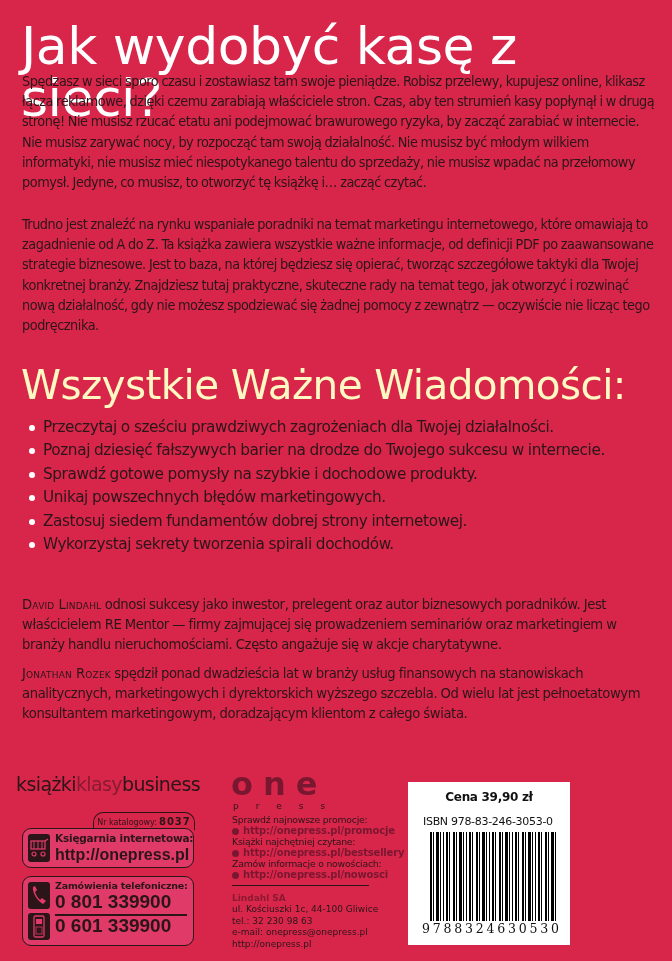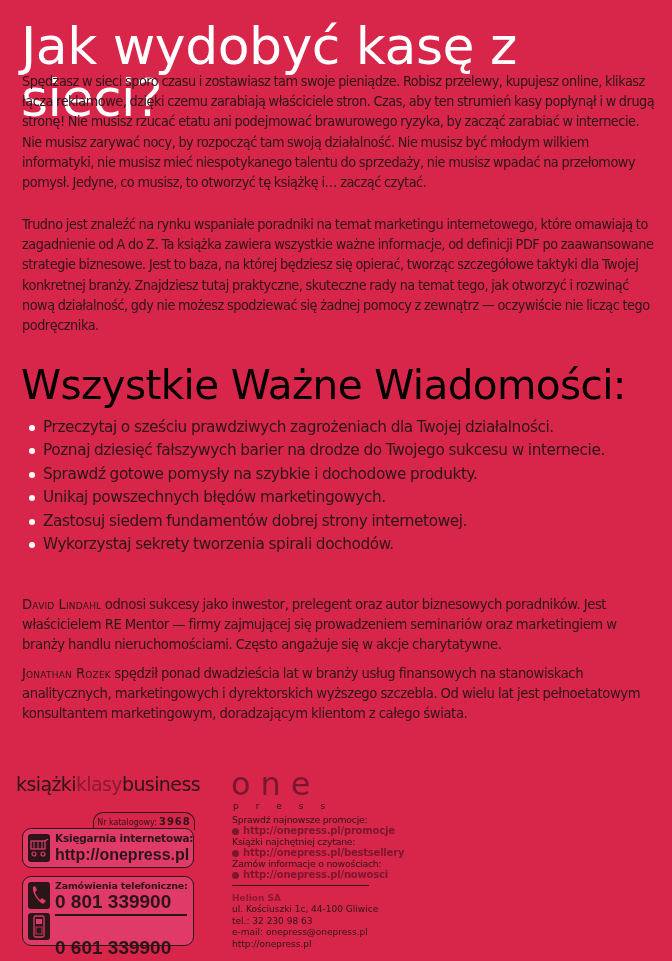--- a/index.html
+++ b/index.html
@@ -21,21 +21,21 @@
     position: absolute; left: 22px; width: 640px;
     font-size: 14.3px; line-height: 20.2px; margin: 0;
     letter-spacing: -0.45px; word-spacing: -0.5px;
     font-family: "DejaVu Sans Condensed", "DejaVu Sans", sans-serif;
     font-stretch: condensed;
   }
   .p1 { top: 71px; }
   .p2 { top: 214px; }
   .h2 {
     position: absolute; left: 21px; top: 362px;
-    font-size: 40.5px; line-height: 46px; color: #000000; margin: 0;
+    font-size: 40.5px; line-height: 46px; color: #fef9c3; margin: 0;
     font-weight: normal; letter-spacing: -0.6px;
   }
   .bullets {
     position: absolute; left: 28px; top: 416px; margin: 0; padding: 0; list-style: none;
     font-size: 15.3px; letter-spacing: -0.4px; word-spacing: -0.4px;
   }
   .bullets li { height: 23.4px; line-height: 23.4px; position: relative; padding-left: 15px; white-space: nowrap; }
   .bullets li .dot {
     position: absolute; left: 1px; top: 9px; width: 6px; height: 6px; border-radius: 50%; background: #ffffff;
   }
@@ -65,26 +65,26 @@
   }
   .box-shop .icon-sq { left: 5px; top: 5px; height: 28px; }
   .box-phone .icon-phone { left: 5px; top: 5px; height: 27px; }
   .box-phone .icon-mobile { left: 5px; top: 36px; height: 27px; }
   .box .lbl { position: absolute; left: 32px; font-size: 10.5px; font-weight: bold; color: #2b1519; white-space: nowrap; letter-spacing: -0.2px;}
   .box .big { position: absolute; left: 32px; font-family: "Liberation Sans", sans-serif; font-weight: bold; color: #2b1519; white-space: nowrap; }
   .box-shop .lbl { top: 3px; }
   .box-shop .big { top: 17px; font-size: 16px; }
   .box-phone .lbl { top: 3px; font-size: 9.5px; }
   .box-phone .big1 { top: 14px; font-size: 19px; }
-  .box-phone .big2 { top: 60px; font-size: 19px; text-align: right; }
+  .box-phone .big2 { top: 38px; font-size: 19px; text-align: right; }
   .box-phone .sep { position: absolute; left: 32px; top: 37px; width: 132px; height: 1.5px; background: #2b1519; }
 
   
   .logo { position: absolute; left: 231px; top: 769px; }
-  .logo .one { font-family: "DejaVu Sans", sans-serif; font-weight: normal; font-size: 32px; letter-spacing: 10px; color: #7a1730; line-height: 30px; }
+  .logo .one { font-family: "DejaVu Sans", sans-serif; font-weight: bold; font-size: 32px; letter-spacing: 10px; color: #7a1730; line-height: 30px; }
   .logo .press { font-size: 9px; letter-spacing: 17px; color: #2b1519; margin-top: 2px; padding-left: 2px; }
   .info { position: absolute; left: 232px; top: 814px; font-size: 9.3px; line-height: 11.1px; white-space: nowrap; letter-spacing: -0.2px; }
   .info .link { color: #7a1730; font-weight: bold; font-size: 10px; }
   .info .link .arr { display: inline-block; width: 7px; height: 7px; border-radius: 50%; background: #7a1730; margin-right: 4px; vertical-align: -0.5px; }
   .info-sep { position: absolute; left: 232px; top: 885px; width: 137px; height: 1px; background: #2b1519; }
   .addr { position: absolute; left: 232px; top: 893px; font-size: 9px; line-height: 11.4px; white-space: nowrap; }
   .addr .co { color: #8a1a32; font-weight: bold; }
 
   
   .isbn-box { position: absolute; left: 408px; top: 782px; width: 162px; height: 163px; background: #ffffff; }
@@ -120,21 +120,21 @@
     <li><span class="dot"></span><span>Wykorzystaj sekrety tworzenia spirali dochodów.</span></li>
   </ul>
 
   <div class="authors">
     <p><span class="sc">David Lindahl</span><span> odnosi sukcesy jako inwestor, prelegent oraz autor biznesowych poradników. Jest właścicielem RE Mentor — firmy zajmującej się prowadzeniem seminariów oraz marketingiem w branży handlu nieruchomościami. Często angażuje się w akcje charytatywne.</span></p>
     <p><span class="sc">Jonathan Rozek</span><span> spędził ponad dwadzieścia lat w branży usług finansowych na stanowiskach analitycznych, marketingowych i dyrektorskich wyższego szczebla. Od wielu lat jest pełnoetatowym konsultantem marketingowym, doradzającym klientom z całego świata.</span></p>
   </div>
 
   <div class="brand"><span>książki</span><span class="mid">klasy</span><span>business</span></div>
 
-  <div class="catalog"><span>Nr katalogowy:</span><b>3968</b></div>
+  <div class="catalog"><span>Nr katalogowy:</span><b>8037</b></div>
 
   <div class="box box-shop">
     <div class="icon-sq">
       <svg width="22" height="28" viewBox="0 0 22 28">
         <rect x="3" y="7" width="14" height="8" fill="none" stroke="#df3a68" stroke-width="1.3"></rect>
         <line x1="6" y1="7" x2="6" y2="15" stroke="#df3a68" stroke-width="1"></line>
         <line x1="10" y1="7" x2="10" y2="15" stroke="#df3a68" stroke-width="1"></line>
         <line x1="14" y1="7" x2="14" y2="15" stroke="#df3a68" stroke-width="1"></line>
         <line x1="17" y1="7" x2="20" y2="5" stroke="#df3a68" stroke-width="1.3"></line>
         <circle cx="6" cy="20" r="2" fill="none" stroke="#df3a68" stroke-width="1.2"></circle>
@@ -172,21 +172,27 @@
   <div class="info">
     <div>Sprawdź najnowsze promocje:</div>
     <div class="link"><span class="arr"></span><span>http://onepress.pl/promocje</span></div>
     <div>Książki najchętniej czytane:</div>
     <div class="link"><span class="arr"></span><span>http://onepress.pl/bestsellery</span></div>
     <div>Zamów informacje o nowościach:</div>
     <div class="link"><span class="arr"></span><span>http://onepress.pl/nowosci</span></div>
   </div>
   <div class="info-sep"></div>
   <div class="addr">
-    <div class="co">Helion SA</div>
+    <div class="co">Lindahl SA</div>
     <div>ul. Kościuszki 1c, 44-100 Gliwice</div>
     <div>tel.: 32 230 98 63</div>
     <div>e-mail: onepress@onepress.pl</div>
     <div>http://onepress.pl</div>
   </div>
 
+  <div class="isbn-box">
+    <div class="price">Cena 39,90 zł</div>
+    <div class="isbn">ISBN 978-83-246-3053-0</div>
+    <div class="bars"></div>
+    <div class="bar-digits">9788324630530</div>
+  </div>
 
 </div>
 
 </body></html>

